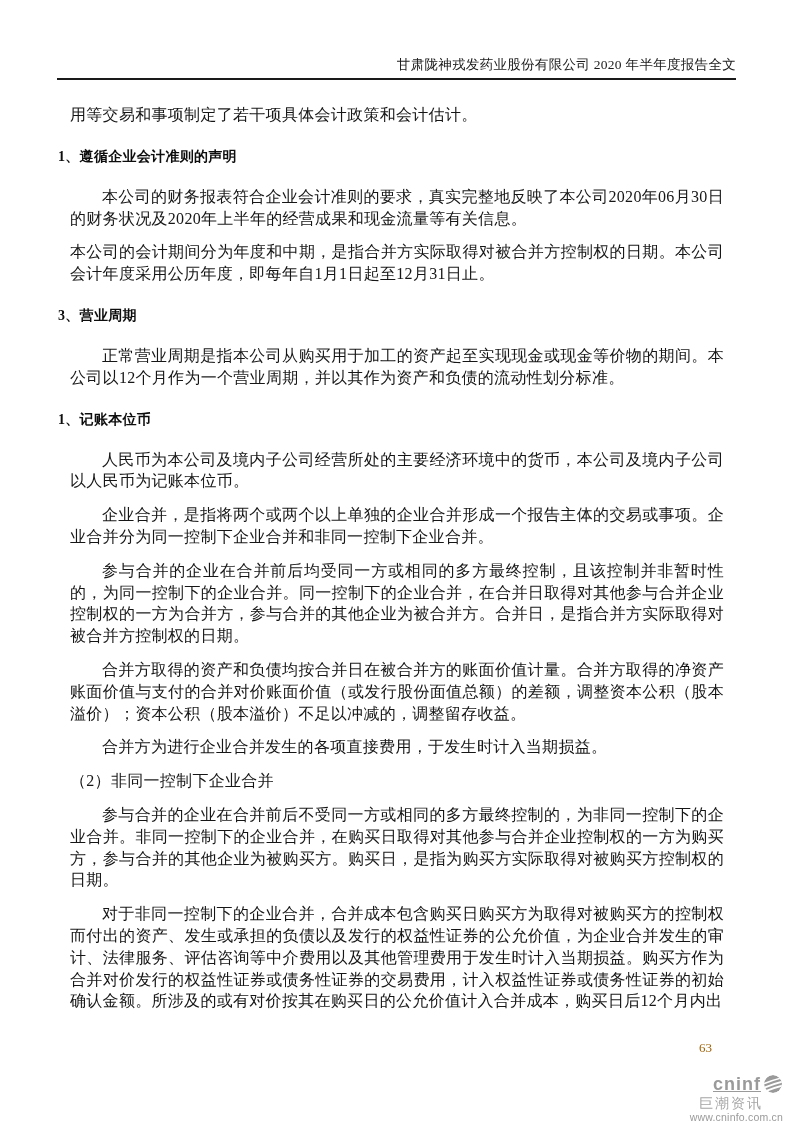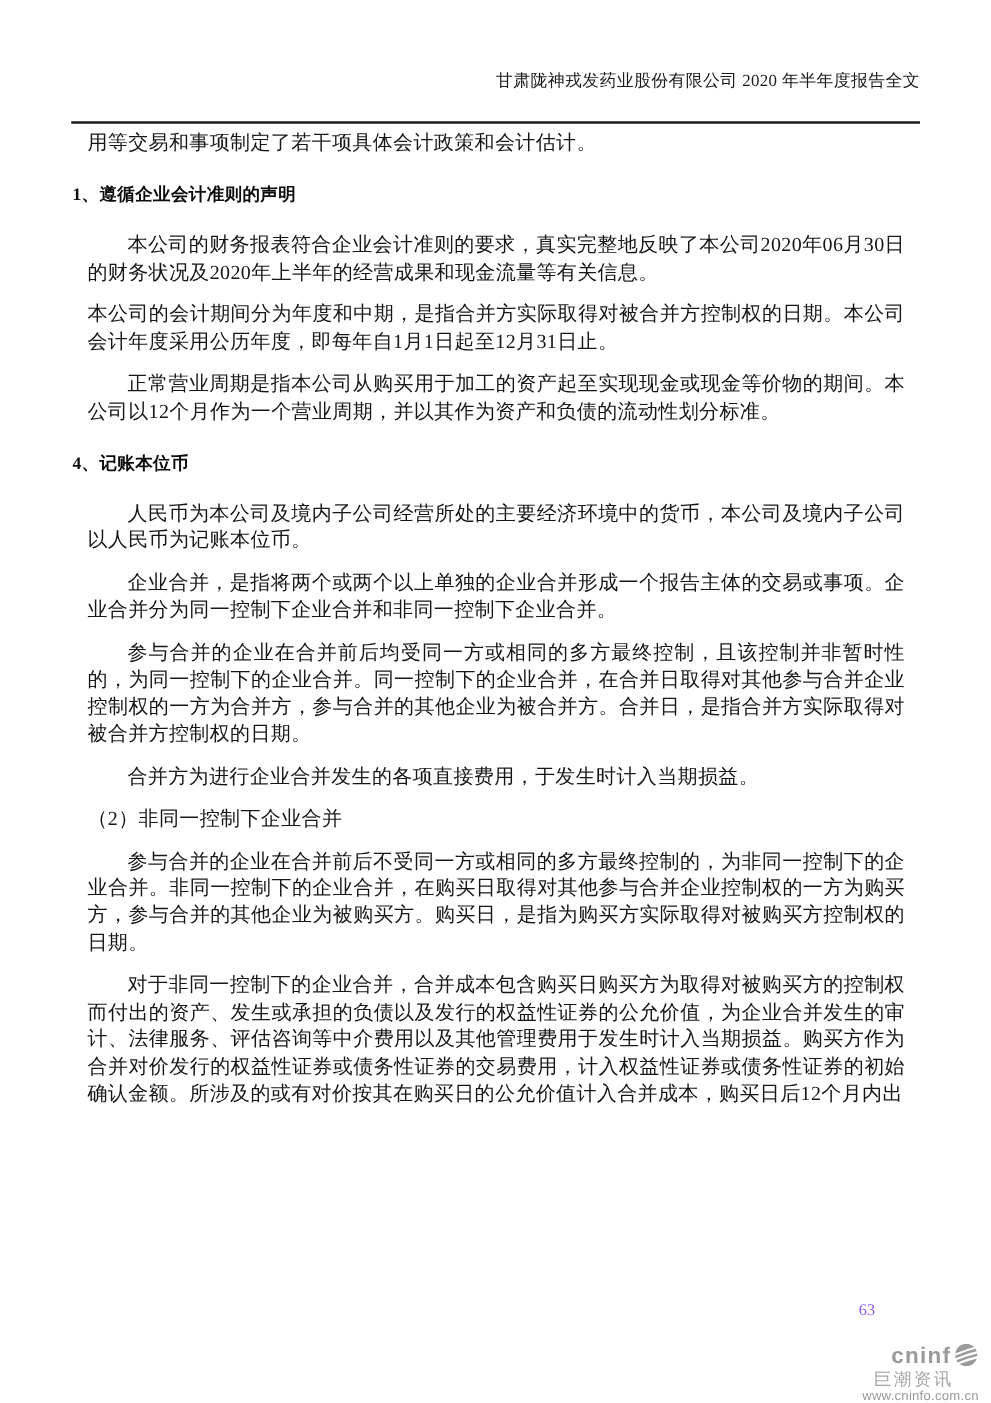--- a/index.html
+++ b/index.html
@@ -15,21 +15,21 @@
   
   .header {
     position: absolute;
     top: 56px;
     left: 57px;
     right: 57px;
     text-align: right;
     font-size: 13.5px;
     line-height: 18px;
     letter-spacing: 0.3px;
-    padding-bottom: 23px;
+    padding-bottom: 4px;
     border-bottom: 2px solid #1a1a1a;
     color: #1a1a1a;
   }
   
   .content {
     position: absolute;
     top: 92px;
     left: 58px;
     width: 678px;
     font-size: 16px;
@@ -46,23 +46,23 @@
     font-weight: bold;
     line-height: 22px;
     margin: 20px 0 18px 0;
     text-align: left;
     color: #0d0d0d;
   }
   
   .page-number {
     position: absolute;
     top: 1040px;
-    right: 93px;
+    right: 81px;
     font-size: 13px;
-    color: #8b5cf6;
+    color: #a16207;
   }
   .logo {
     position: absolute;
     top: 1074px;
     right: 10px;
     width: 110px;
     text-align: right;
     color: #9a9a9a;
     font-family: "Liberation Sans", "DejaVu Sans", sans-serif;
     line-height: 1;
@@ -71,20 +71,21 @@
     display: flex;
     align-items: center;
     justify-content: flex-end;
     gap: 2px;
   }
   .logo-brand {
     font-size: 18px;
     font-weight: bold;
     letter-spacing: 1px;
     color: #9a9a9a;
+    text-decoration: underline;
   }
   .logo-icon { display: inline-block; width: 20px; height: 20px; }
   .logo-cn {
     font-size: 14px;
     letter-spacing: 2px;
     margin: 2px 20px 2px 0;
     color: #a5a5a5;
   }
   .logo-url {
     font-size: 10.5px;
@@ -99,25 +100,27 @@
 
   <div class="header">
     <span>甘肃陇神戎发药业股份有限公司 2020 年半年度报告全文</span>
   </div>
 
   <div class="content">
     <p class="para">用等交易和事项制定了若干项具体会计政策和会计估计。</p>
     <h3 class="heading">1、遵循企业会计准则的声明</h3>
     <p class="para indent">本公司的财务报表符合企业会计准则的要求，真实完整地反映了本公司2020年06月30日的财务状况及2020年上半年的经营成果和现金流量等有关信息。</p>
     <p class="para">本公司的会计期间分为年度和中期，是指合并方实际取得对被合并方控制权的日期。本公司会计年度采用公历年度，即每年自1月1日起至12月31日止。</p>
+    <h3 class="heading">3、营业周期</h3>
     <p class="para indent">正常营业周期是指本公司从购买用于加工的资产起至实现现金或现金等价物的期间。本公司以12个月作为一个营业周期，并以其作为资产和负债的流动性划分标准。</p>
-    <h3 class="heading">4、记账本位币</h3>
+    <h3 class="heading">1、记账本位币</h3>
     <p class="para indent">人民币为本公司及境内子公司经营所处的主要经济环境中的货币，本公司及境内子公司以人民币为记账本位币。</p>
     <p class="para indent">企业合并，是指将两个或两个以上单独的企业合并形成一个报告主体的交易或事项。企业合并分为同一控制下企业合并和非同一控制下企业合并。</p>
     <p class="para indent">参与合并的企业在合并前后均受同一方或相同的多方最终控制，且该控制并非暂时性的，为同一控制下的企业合并。同一控制下的企业合并，在合并日取得对其他参与合并企业控制权的一方为合并方，参与合并的其他企业为被合并方。合并日，是指合并方实际取得对被合并方控制权的日期。</p>
+    <p class="para indent">合并方取得的资产和负债均按合并日在被合并方的账面价值计量。合并方取得的净资产账面价值与支付的合并对价账面价值（或发行股份面值总额）的差额，调整资本公积（股本溢价）；资本公积（股本溢价）不足以冲减的，调整留存收益。</p>
     <p class="para indent">合并方为进行企业合并发生的各项直接费用，于发生时计入当期损益。</p>
     <p class="para">（2）非同一控制下企业合并</p>
     <p class="para indent">参与合并的企业在合并前后不受同一方或相同的多方最终控制的，为非同一控制下的企业合并。非同一控制下的企业合并，在购买日取得对其他参与合并企业控制权的一方为购买方，参与合并的其他企业为被购买方。购买日，是指为购买方实际取得对被购买方控制权的日期。</p>
     <p class="para indent">对于非同一控制下的企业合并，合并成本包含购买日购买方为取得对被购买方的控制权而付出的资产、发生或承担的负债以及发行的权益性证券的公允价值，为企业合并发生的审计、法律服务、评估咨询等中介费用以及其他管理费用于发生时计入当期损益。购买方作为合并对价发行的权益性证券或债务性证券的交易费用，计入权益性证券或债务性证券的初始确认金额。所涉及的或有对价按其在购买日的公允价值计入合并成本，购买日后12个月内出</p>
   </div>
 
   <div class="page-number">63</div>
 
   <div class="logo">
     <div class="logo-row">

